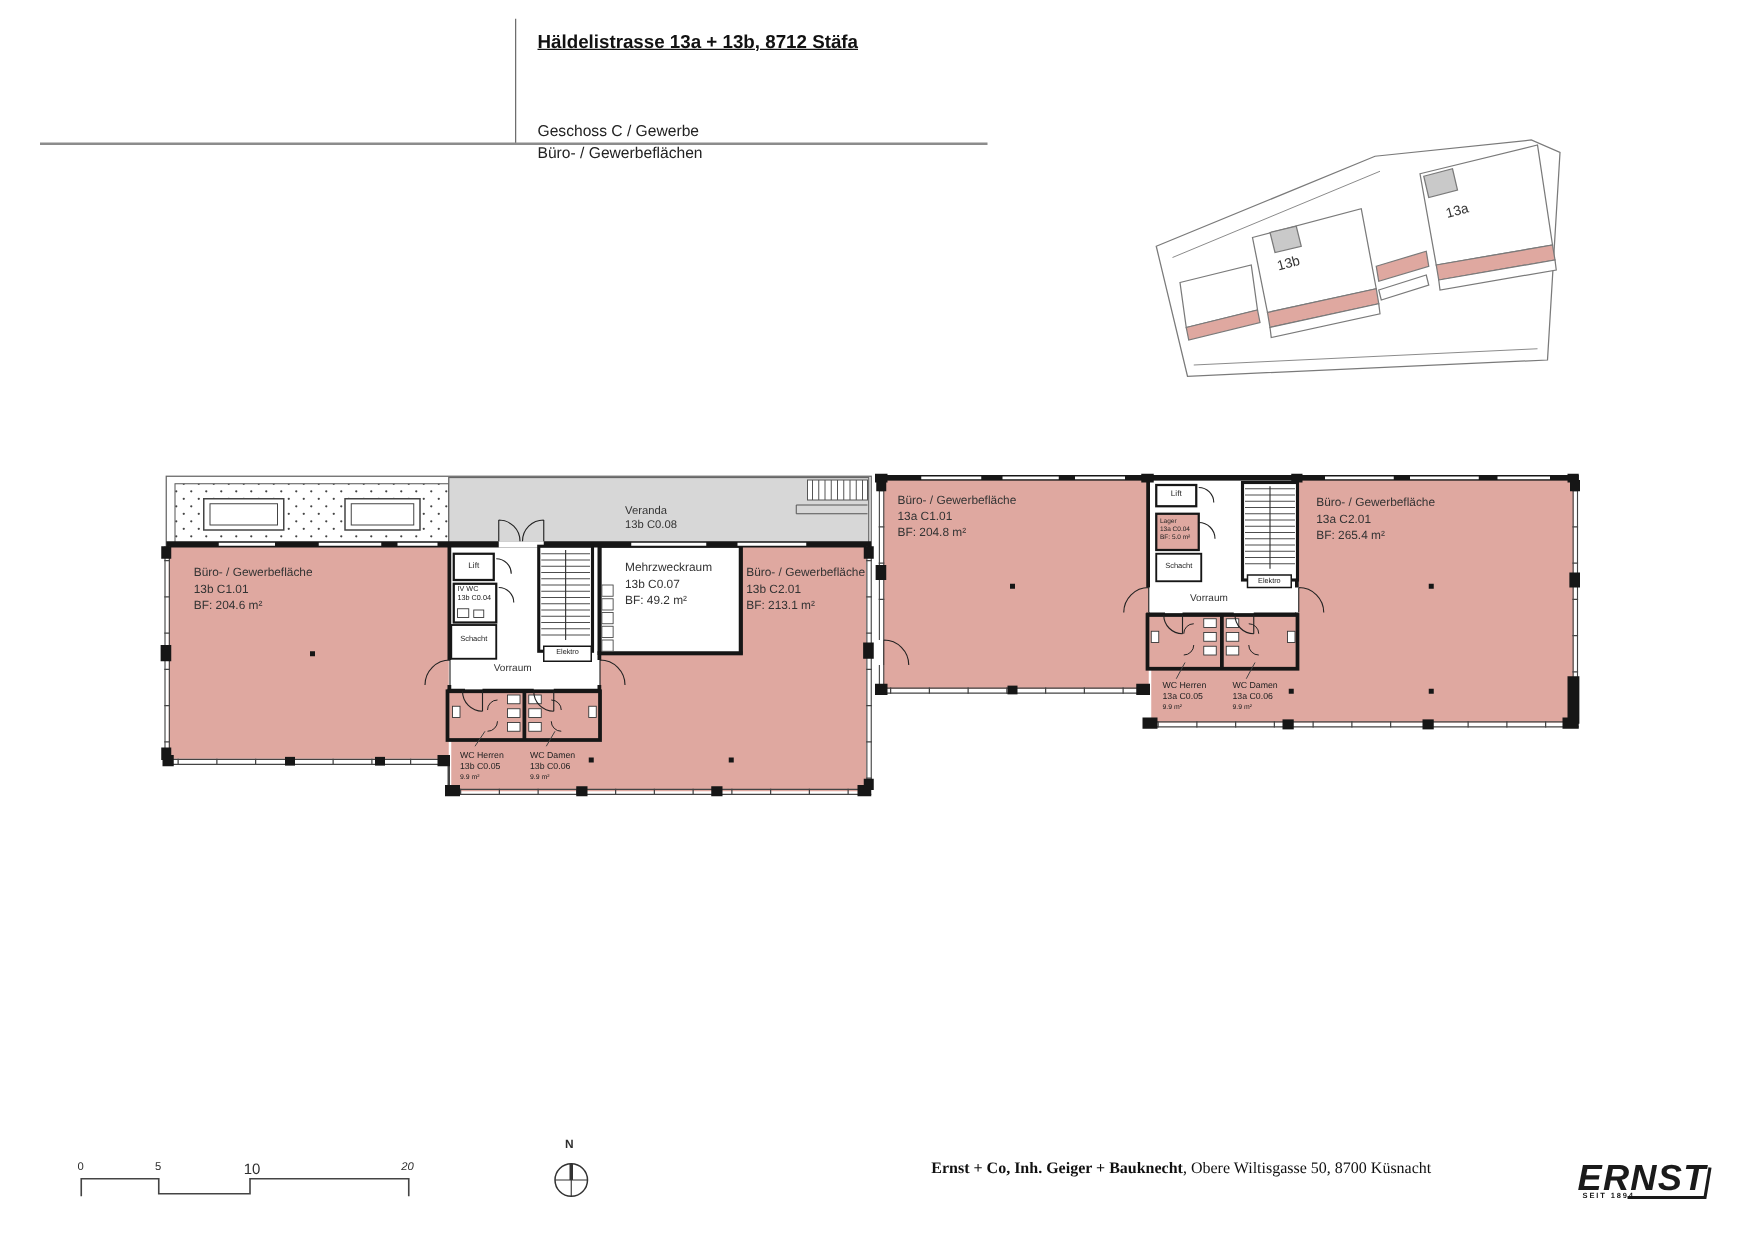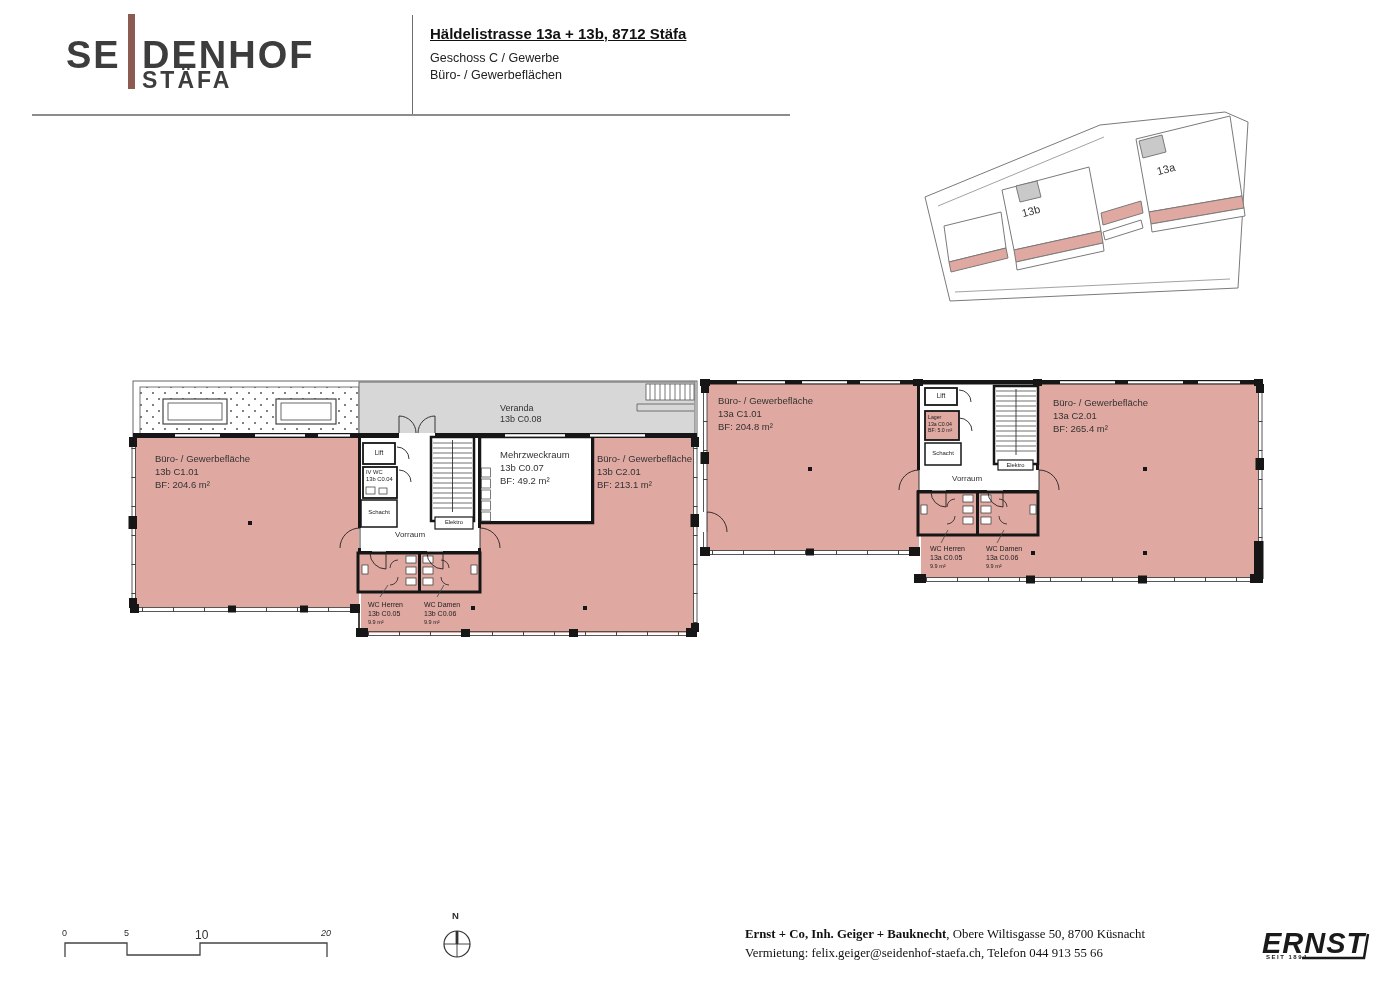--- a/index.html
+++ b/index.html
@@ -8,40 +8,34 @@
   .abs{position:absolute;}
   .lbl{position:absolute;font-family:"Liberation Sans","DejaVu Sans",sans-serif;
        color:#2e2e2e;white-space:nowrap;line-height:1.25;}
   .room-lbl{font-size:9.5px;line-height:13px;color:#333;}
   .tiny{font-size:6.5px;color:#222;}
   
   .logo-se,.logo-denhof{font-size:38px;font-weight:bold;letter-spacing:2px;color:#3d3d3d;line-height:38px;}
   .logo-staefa{font-size:23px;font-weight:bold;letter-spacing:3px;color:#3d3d3d;line-height:23px;}
   .logo-bar{position:absolute;left:128px;top:14px;width:7px;height:75px;background:#8b5a50;}
   .hdr-title{font-size:15px;font-weight:bold;color:#111;}
-  .hdr-sub{font-size:12.5px;color:#222;}
+  .hdr-sub{font-size:12.5px;color:#222;margin-top:47px;}
   .v-divider{position:absolute;left:412px;top:15px;width:1px;height:100px;background:#6e6e6e;}
   .h-rule{position:absolute;left:32px;top:114px;width:758px;height:2px;background:#8c8c8c;}
   
   .foot-line{font-size:12.8px;color:#111;font-family:Liberation Serif, serif;}
   .foot-bold{font-weight:bold;}
   .ernst-word{font-size:29px;font-weight:bold;font-style:italic;letter-spacing:1px;color:#1a1a1a;line-height:29px;}
   .ernst-sub{font-size:6px;font-weight:bold;letter-spacing:1.5px;color:#1a1a1a;}
 </style>
 </head>
 <body>
 
 <div class="page">
 
-  <div class="abs" style="left:0;top:0;width:420px;height:120px;">
-    <span class="lbl logo-se" style="left:66px;top:36px;">SE</span>
-    <span class="logo-bar"></span>
-    <span class="lbl logo-denhof" style="left:142px;top:36px;">DENHOF</span>
-    <span class="lbl logo-staefa" style="left:142px;top:69px;">STÄFA</span>
-  </div>
   <div class="v-divider"></div>
   <div class="h-rule"></div>
   <div class="lbl hdr-title" style="left:430px;top:25px;text-decoration:underline;">Häldelistrasse 13a + 13b, 8712 Stäfa</div>
   <div class="lbl hdr-sub" style="left:430px;top:51px;">Geschoss C / Gewerbe</div>
   <div class="lbl hdr-sub" style="left:430px;top:68px;">Büro- / Gewerbeflächen</div>
 
   <svg class="abs" style="left:0;top:0;" width="1400" height="989" viewBox="0 0 1400 989">
     <defs>
       <pattern id="dots" width="12" height="12" patternUnits="userSpaceOnUse">
         <rect width="12" height="12" fill="#ffffff"></rect>
@@ -371,18 +365,17 @@
 
   <div class="lbl" style="left:62px;top:928px;font-size:9px;">0</div>
   <div class="lbl" style="left:124px;top:928px;font-size:9px;">5</div>
   <div class="lbl" style="left:195px;top:928px;font-size:12px;">10</div>
   <div class="lbl" style="left:321px;top:928px;font-size:9px;font-style:italic;">20</div>
   <div class="lbl" style="left:452px;top:910px;font-size:9.5px;font-weight:bold;">N</div>
 
   <div class="lbl foot-line" style="left:745px;top:927px;">
     <span class="foot-bold">Ernst + Co, Inh. Geiger + Bauknecht</span><span>, Obere Wiltisgasse 50, 8700 Küsnacht</span>
   </div>
-  <div class="lbl foot-line" style="left:745px;top:946px;">Vermietung: felix.geiger@seidenhof-staefa.ch, Telefon 044 913 55 66</div>
 
   <div class="lbl ernst-word" style="left:1262px;top:929px;">ERNST</div>
   <div class="lbl ernst-sub" style="left:1266px;top:954px;">SEIT 1894</div>
 
 </div>
 
 </body></html>

